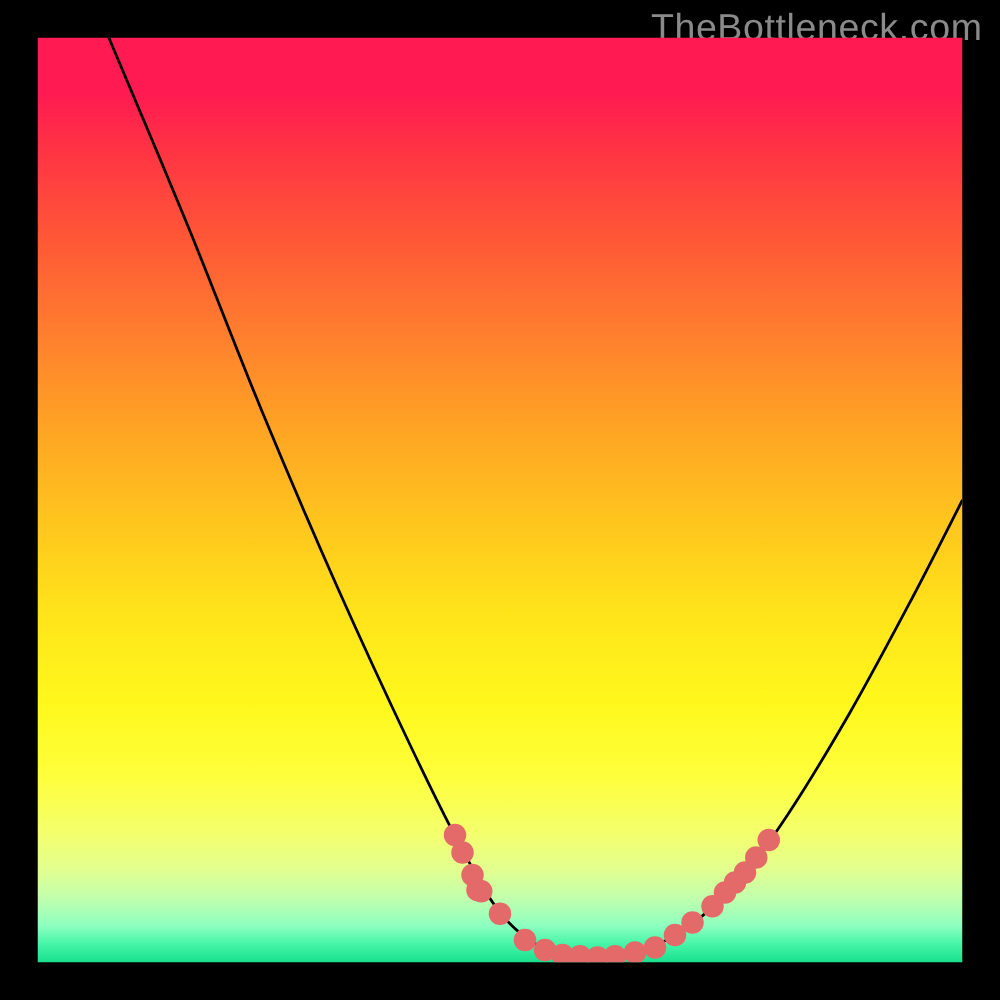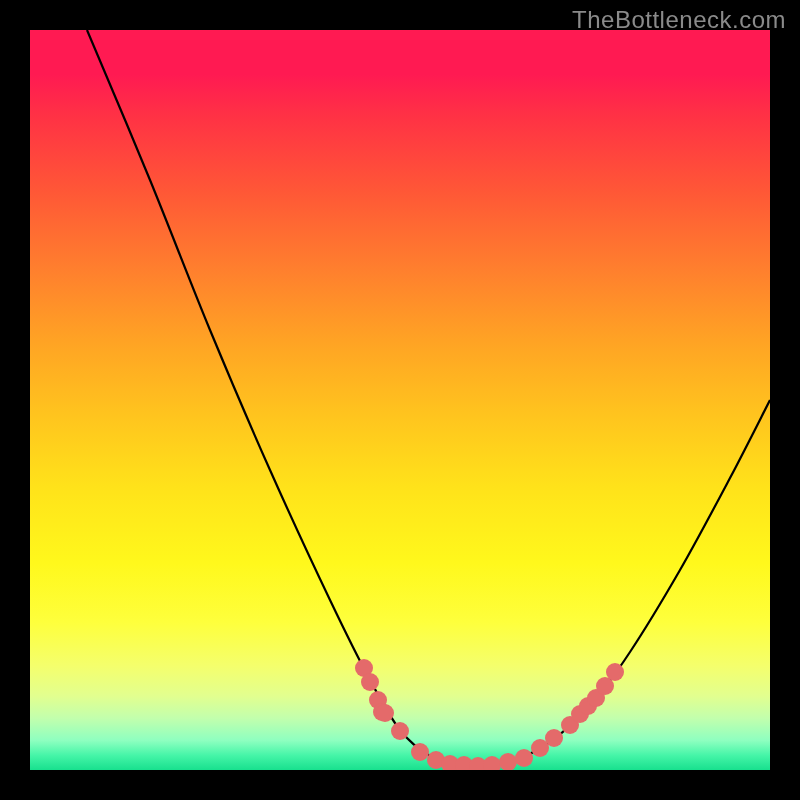--- a/index.html
+++ b/index.html
@@ -56,21 +56,21 @@
     left: 0;
     top: 0;
     width: 100%;
     height: 100%;
   }
   .watermark {
     position: absolute;
     top: 6px;
     right: 14px;
     color: #8a8a8a;
-    font-size: 24px;
+    font-size: 30px;
     letter-spacing: 0.5px;
     font-weight: 500;
     user-select: none;
   }
 </style>
 </head>
 <body>
 
 <div class="stage">
   <div class="watermark">TheBottleneck.com</div>

